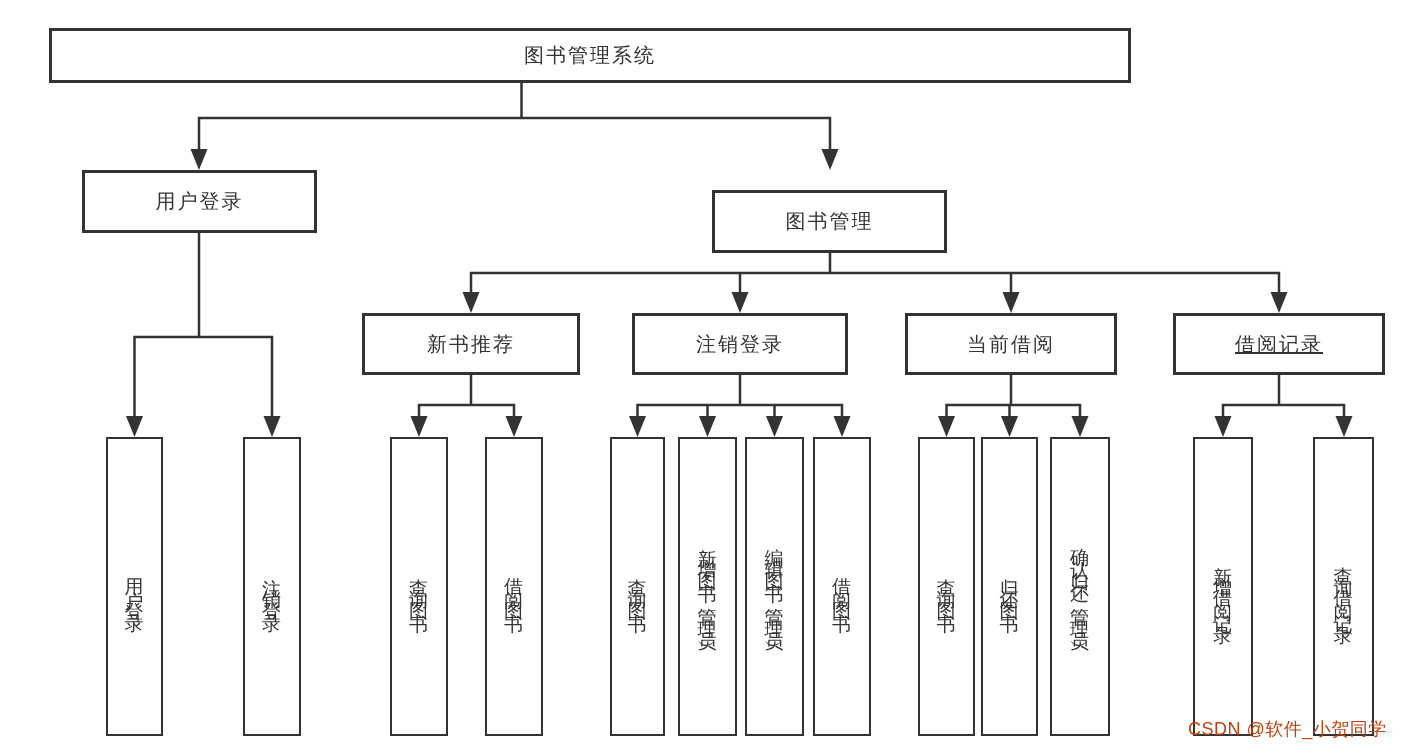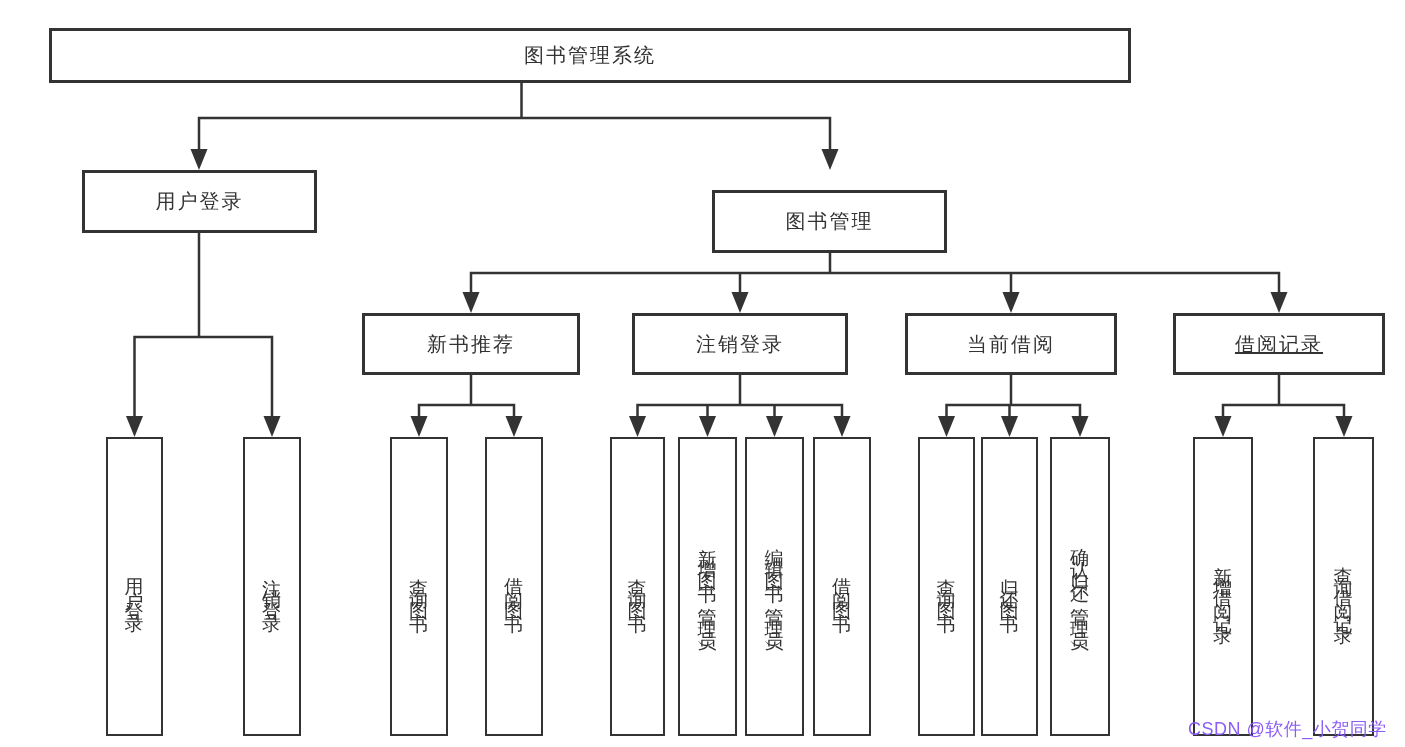--- a/index.html
+++ b/index.html
@@ -67,21 +67,21 @@
   .lf-10 { left: 981px;  width: 57px; }
   .lf-11 { left: 1050px; width: 60px; }
   .lf-12 { left: 1193px; width: 60px; }
   .lf-13 { left: 1313px; width: 61px; }
   .watermark {
     position: absolute;
     left: 1188px;
     top: 717px;
     font-size: 18px;
     letter-spacing: 0.5px;
-    color: #8b5cf6;
+    color: #c2410c;
     white-space: nowrap;
     z-index: 5;
   }
 </style>
 </head>
 <body>
 
 <div class="canvas">
 
   <svg class="lines" viewBox="0 0 1405 747" xmlns="http://www.w3.org/2000/svg">

